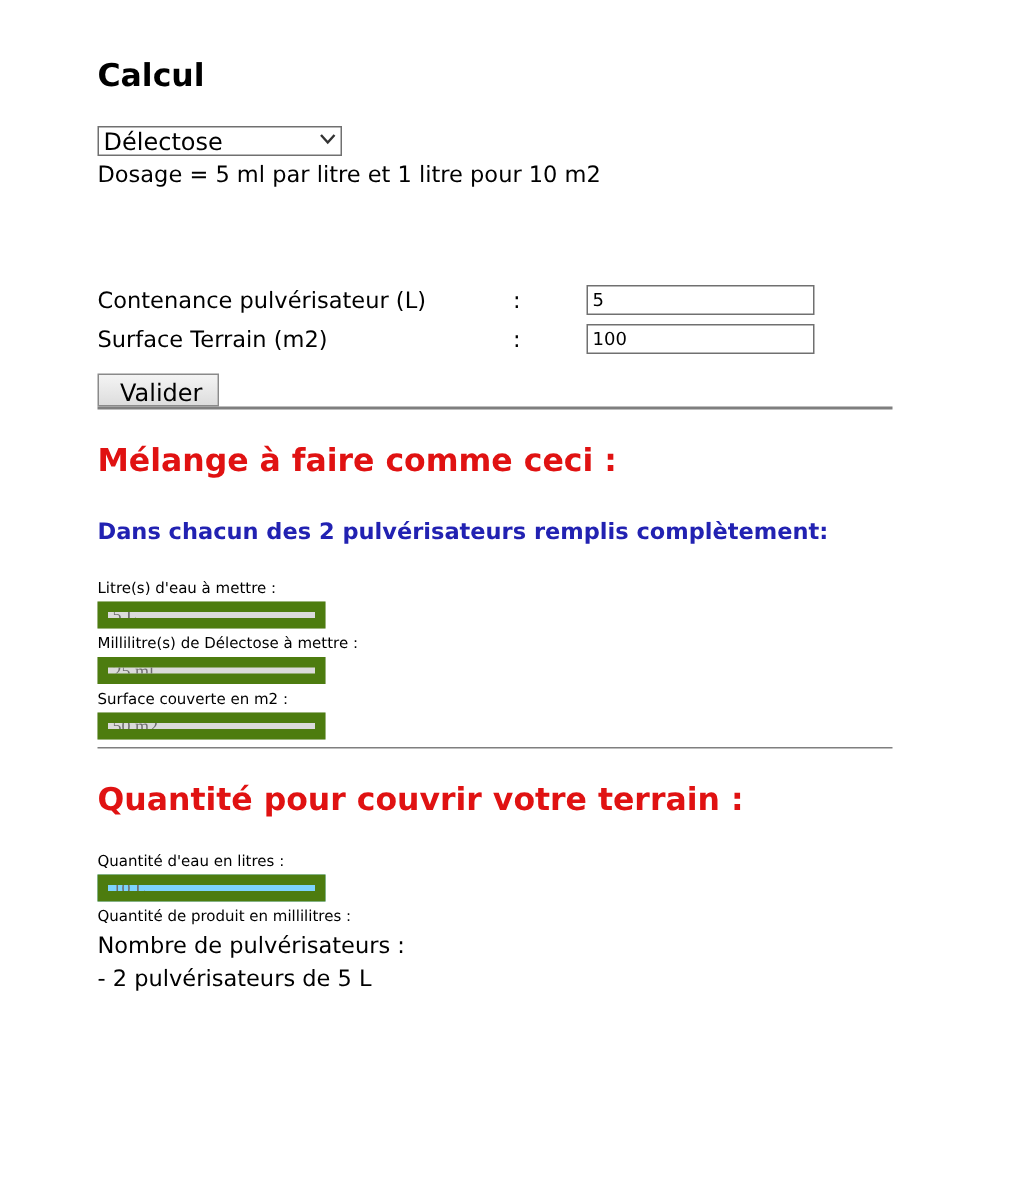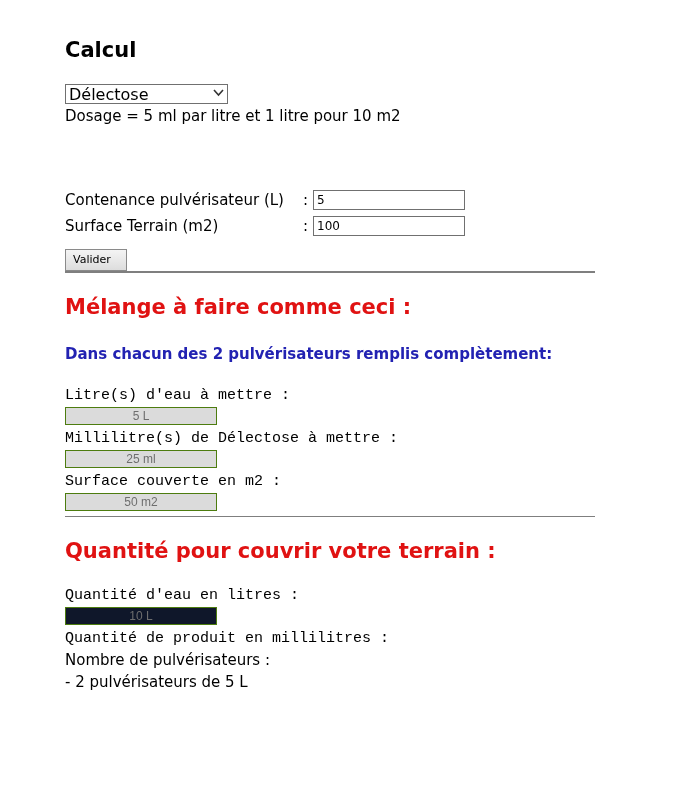--- a/index.html
+++ b/index.html
@@ -52,40 +52,41 @@
     font-size: 15px;
     margin: 3px 0 15px 0;
   }
   .input-form { margin-top: 65px; }
   .form-row {
     display: flex;
     align-items: center;
     height: 20px;
     margin-bottom: 6px;
     font-size: 15px;
+    gap: 39px;
   }
   .form-row .row-label { width: 238px; }
   .form-row .row-colon { width: 10px; }
   input.text-input {
     width: 152px;
     height: 20px;
     border: 1px solid #707070;
     font-family: "DejaVu Sans", "Liberation Sans", sans-serif;
     font-size: 12px;
     padding: 1px 3px;
     background: #ffffff;
     color: #000000;
   }
   button.submit-btn {
     margin-top: 7px;
     height: 22px;
     min-width: 62px;
-    padding: 2px 10px 3px 2px;
+    padding: 2px 10px 3px 14px;
     font-family: "DejaVu Sans", "Liberation Sans", sans-serif;
-    font-size: 11px;
+    font-size: 16px;
     color: #000000;
     background: linear-gradient(#f4f4f4, #dddddd);
     border: 1px solid #8a8a8a;
     border-radius: 0;
   }
   hr.rule {
     border: none;
     border-top: 1px solid #7f7f7f;
     margin: 0;
     width: 530px;
@@ -97,34 +98,32 @@
     font-weight: bold;
     margin: 22px 0 0 0;
   }
   h3.blue-heading {
     font-size: 15px;
     font-weight: bold;
     margin: 26px 0 0 0;
   }
   .out-block { margin-top: 24px; }
   .out-label {
-    font-size: 15px;
+    font-size: 10px;
     margin: 0 0 3px 0;
-    font-family: Liberation Mono, monospace;
   }
   input.out-input {
     display: block;
     width: 152px;
     height: 18px;
-    border: 1px solid #4d7c0f;
-    font-family: Liberation Sans, sans-serif;
+    border: 7px solid #4d7c0f;
+    font-family: Liberation Serif, serif;
     font-size: 12px;
     padding: 1px 3px;
     margin: 0 0 5px 0;
-    text-align: center;
   }
   .rule-3 { margin-top: 10px; }
   .plain-line {
     font-size: 15px;
     margin: 4px 0 0 0;
   }
 </style>
 </head>
 <body>
 
@@ -173,19 +172,19 @@
     <p class="out-label">Surface couverte en m2 :</p>
     <input class="out-input" type="text" disabled="" value="50 m2" style="background: rgb(219, 219, 219); color: rgb(110, 110, 110);">
   </div>
 
   <hr class="rule rule-3">
 
   <h2 class="red-heading" style="color: rgb(224, 18, 18);">Quantité pour couvrir votre terrain :</h2>
 
   <div class="out-block">
     <p class="out-label">Quantité d'eau en litres :</p>
-    <input class="out-input" type="text" disabled="" value="10 L" style="background: #0f172a; color: rgb(110, 110, 110);">
+    <input class="out-input" type="text" disabled="" value="10 L" style="background: #7dd3fc; color: rgb(110, 110, 110);">
     <p class="out-label">Quantité de produit en millilitres :</p>
     <p class="plain-line">Nombre de pulvérisateurs :</p>
     <p class="plain-line">- 2 pulvérisateurs de 5 L</p>
   </div>
 
 </div>
 
 </body></html>

